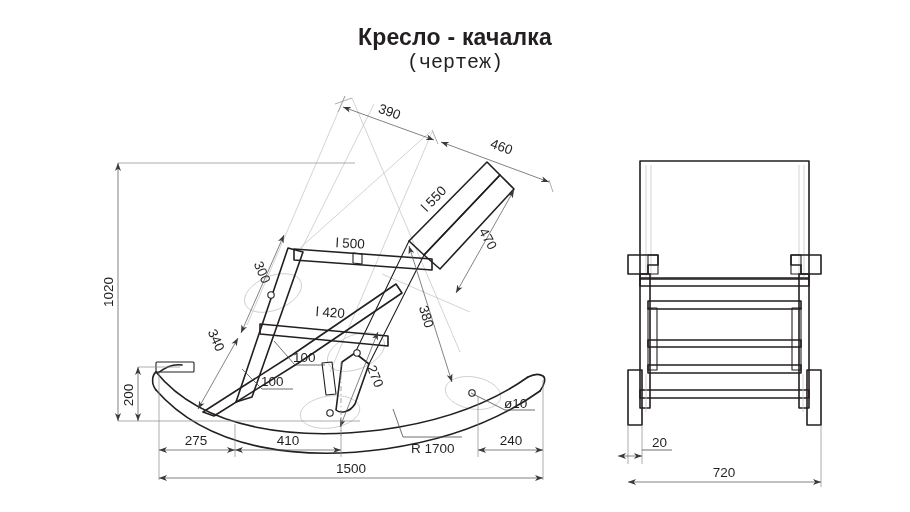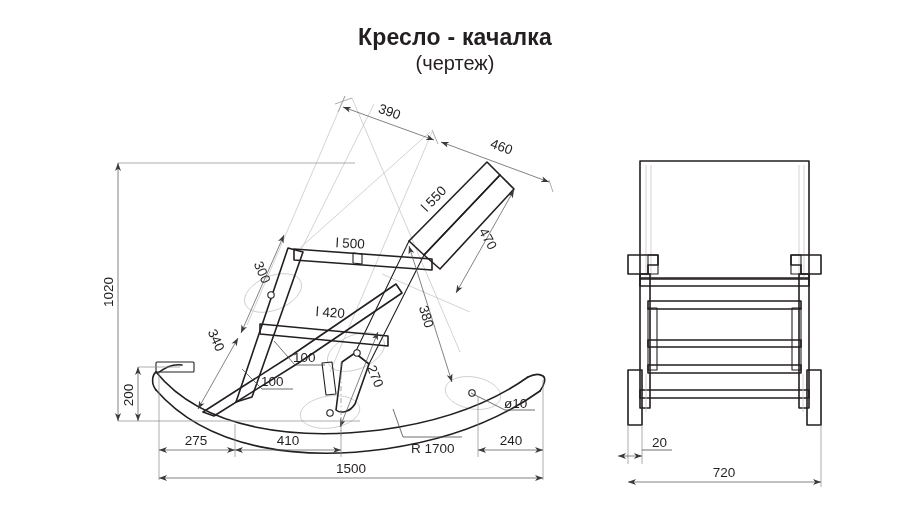--- a/index.html
+++ b/index.html
@@ -35,20 +35,21 @@
     letter-spacing: 0.2px;
     color: #231f20;
     line-height: 1.15;
   }
   .title-sub {
     font-size: 20px;
     font-weight: normal;
     color: #231f20;
     line-height: 1.2;
     margin-top: 1px;
+    font-family: Liberation Mono, monospace;
   }
   svg { display: block; }
   .part   { fill: none; stroke: #231f20; stroke-width: 1.6; stroke-linejoin: round; stroke-linecap: round; }
   .part-t { fill: none; stroke: #231f20; stroke-width: 1.1; stroke-linejoin: round; stroke-linecap: round; }
   .ext    { fill: none; stroke: #8a8a8a; stroke-width: 0.7; }
   .constr { fill: none; stroke: #c8c8c8; stroke-width: 0.8; }
   .dimline{ fill: none; stroke: #5a5a5a; stroke-width: 0.75; }
   .center { fill: none; stroke: #8a8a8a; stroke-width: 0.8; stroke-dasharray: 5 3 1 3; }
   .leader { fill: none; stroke: #4a4a4a; stroke-width: 0.8; }
   .hole   { fill: #ffffff; stroke: #231f20; stroke-width: 1.1; }

